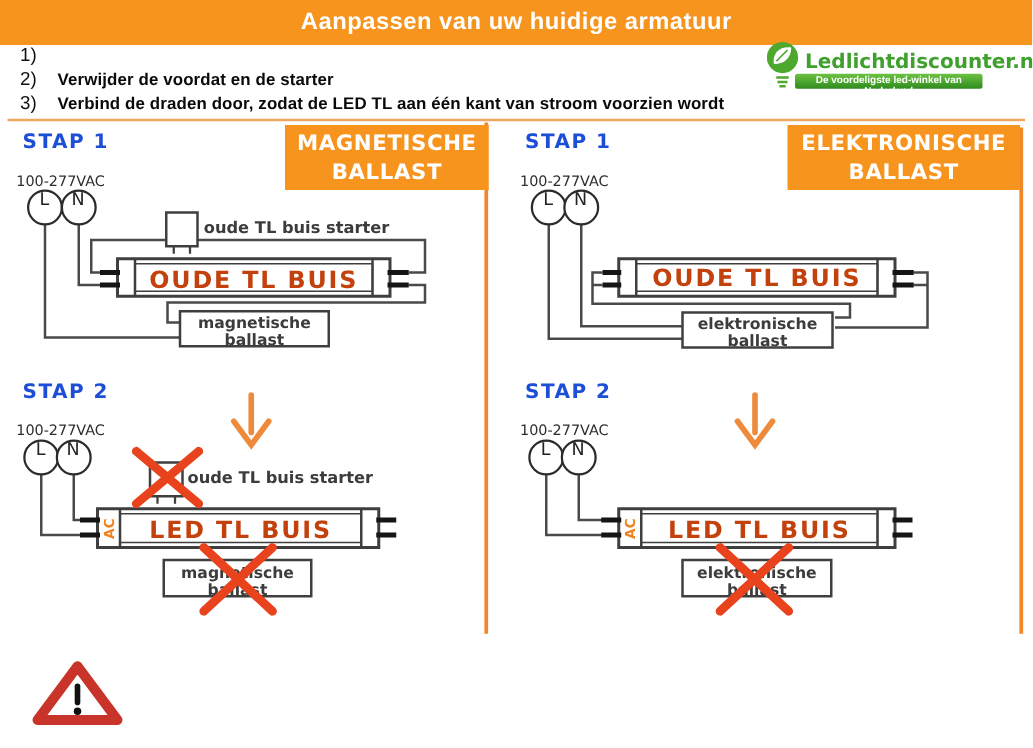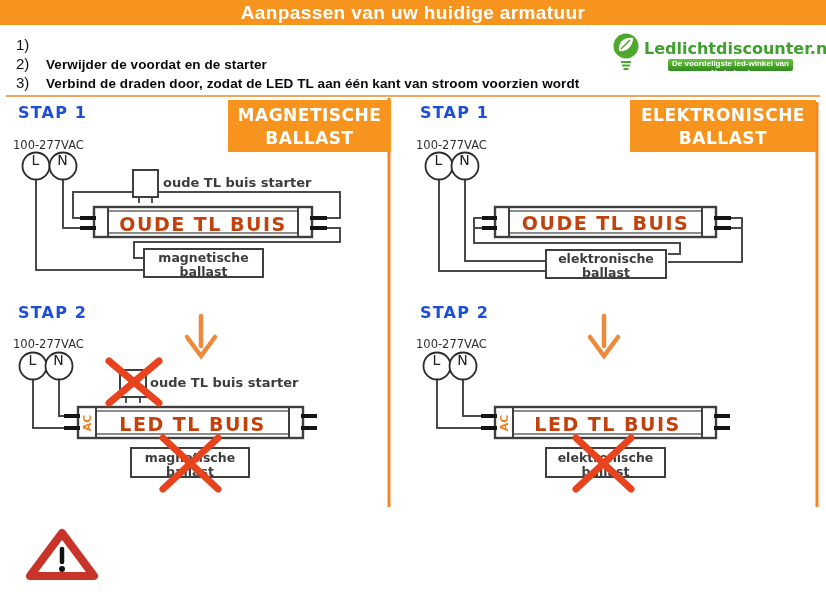--- a/index.html
+++ b/index.html
@@ -1,29 +1,29 @@
 <!DOCTYPE html>
 <html><head>
 <meta charset="utf-8">
 <style>
   html,body{margin:0;padding:0;background:#fff;}
   .page{position:relative;width:826px;height:598px;background:#fff;overflow:hidden;
         font-family:"Liberation Sans",sans-serif;}
   .layer{position:absolute;left:0;top:0;}
   
-  .header-bar{position:absolute;left:0;top:0;width:826px;height:25px;background:#F7941E;
+  .header-bar{position:absolute;left:0;top:0;width:826px;height:36px;background:#F7941E;
               display:flex;align-items:center;justify-content:center;}
   .header-title{font:700 19px "Liberation Sans",sans-serif;color:#fff;letter-spacing:.4px;}
   
   .instr-row{position:absolute;left:16px;display:flex;align-items:baseline;}
   .instr-num{width:30px;font:400 15px "Liberation Sans",sans-serif;color:#111;}
   .instr-text{font:700 13.5px "Liberation Sans",sans-serif;color:#0a0a0a;letter-spacing:.1px;}
   
   .brand-text{position:absolute;left:644px;top:39px;font:700 16px "DejaVu Sans",sans-serif;color:#3FA02E;}
-  .brand-ribbon{position:absolute;left:668px;top:59px;width:125px;height:12px;line-height:12px;
+  .brand-ribbon{position:absolute;left:636px;top:59px;width:150px;height:12px;line-height:12px;
                 background:linear-gradient(#6CC242,#2F8B1E);color:#fff;text-align:center;
                 font:700 8px "Liberation Sans",sans-serif;border-radius:2px;}
   
   .stap-label{position:absolute;font:700 16px "DejaVu Sans",sans-serif;letter-spacing:1.2px;color:#1d4ed8;}
   .volt{position:absolute;font:400 11.5px "DejaVu Sans",sans-serif;color:#2e2e2e;}
   .term-letter{position:absolute;width:27px;height:27px;line-height:27px;text-align:center;
                font:400 14px "DejaVu Sans",sans-serif;color:#222;}
   .badge{position:absolute;background:#F7941E;color:#fff;text-align:center;
          font:700 17px "DejaVu Sans",sans-serif;letter-spacing:.5px;line-height:23px;padding-top:4px;}
   .diagram-label{position:absolute;font:700 13px "DejaVu Sans",sans-serif;color:#3c3c3c;}

